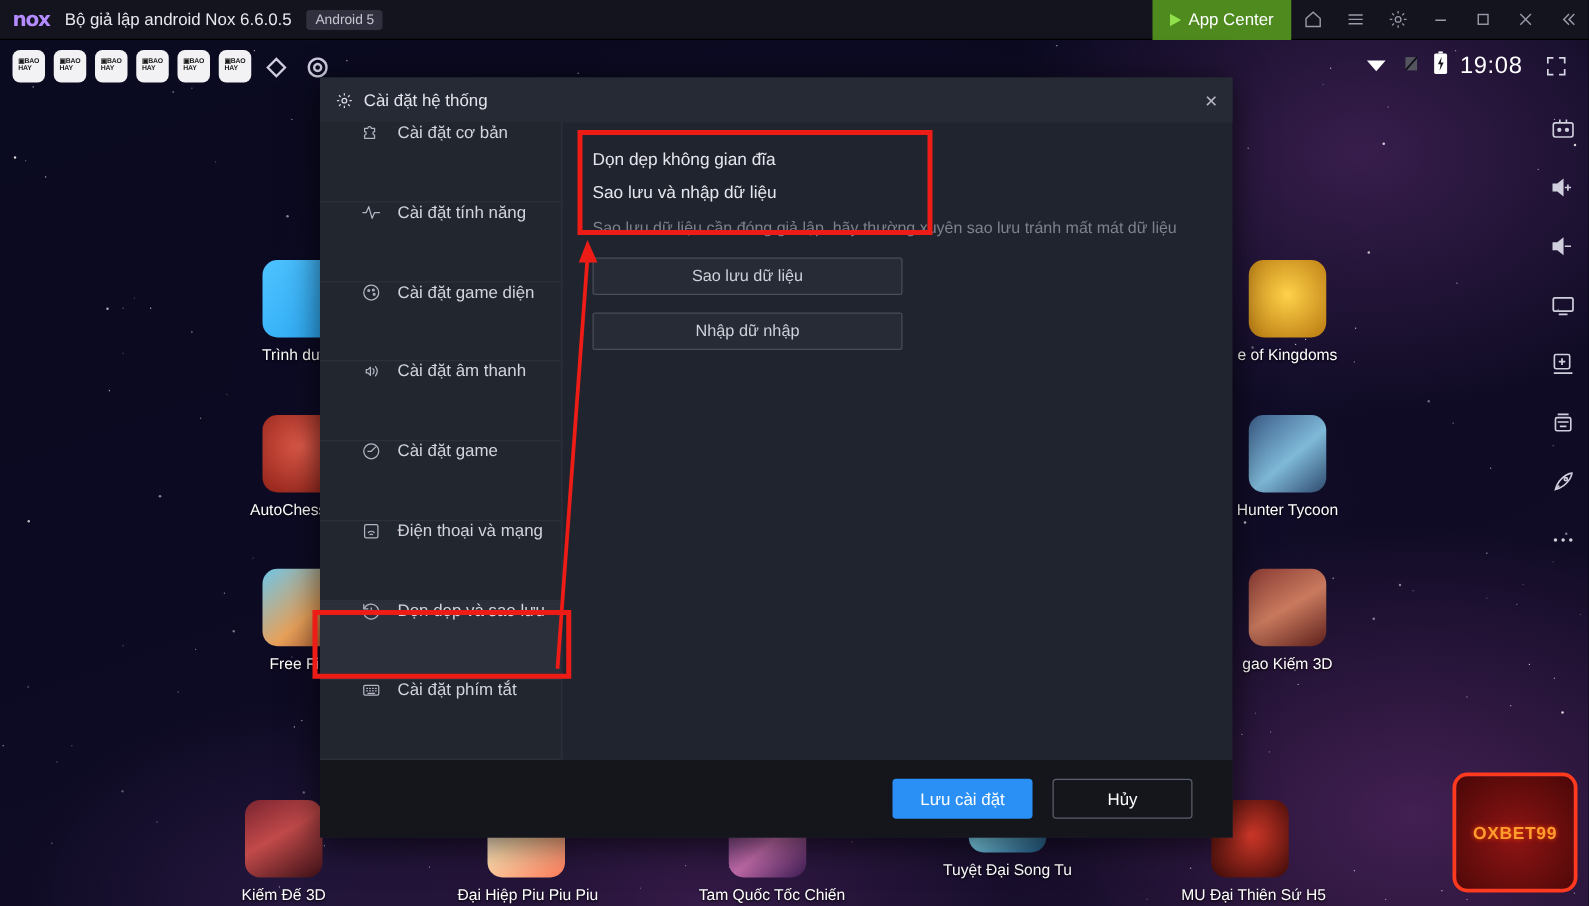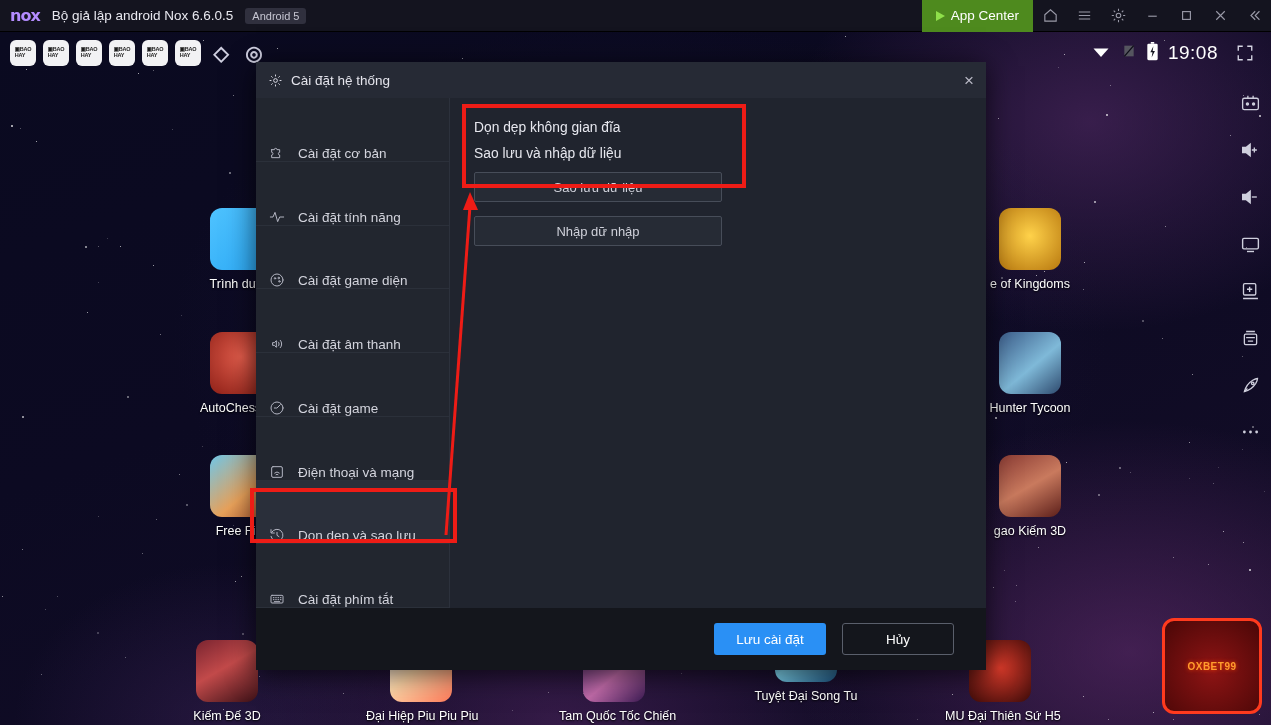--- a/index.html
+++ b/index.html
@@ -97,21 +97,21 @@
   }
   #dlg-head .gear { margin-right:8px; display:flex; }
   #dlg-close { margin-left:auto; color:#b9b9c6; font-size:17px; line-height:1; cursor:default; }
   #dlg-body { flex:1; display:flex; min-height:0; }
 
   #dlg-side {
     width:194px; background:#22262f; border-right:1px solid #2c313c;
     display:flex; flex-direction:column;
   }
   .snav {
-    height:64px; display:flex; align-items:flex-end; gap:13px; padding-left:12px;
+    height:64px; display:flex; align-items:flex-start; gap:13px; padding-left:32px;
     color:#d3d4dd; font-size:13.5px; border-bottom:1px solid #2b303a;
   }
   .snav .sic { width:17px; display:flex; align-items:center; justify-content:center; color:#b3b5c2; }
   .snav.active { background:#2a2f3a; }
 
   #dlg-main { flex:1; padding:22px 24px 0 24px; }
   .sect-title { color:#e6e7ee; font-size:13.8px; margin-bottom:11px; }
   .sect-desc { color:#7e828e; font-size:12.8px; line-height:1.55; margin:9px 0 14px 0; max-width:478px; }
   .wbtn {
     width:248px; height:30px; border:1px solid #474d59; background:#262b35;
@@ -129,21 +129,21 @@
 
   
   .redbox { position:absolute; border:4px solid #ee1c16; pointer-events:none; }
   #ann-arrow { position:absolute; left:0; top:0; width:1271px; height:725px; pointer-events:none; }
   #oxbet-box {
     position:absolute; left:1162px; top:618px; width:100px; height:96px;
     border:3px solid #ff3a1e; border-radius:12px;
     background:radial-gradient(circle at 50% 55%, #8e1414, #4a0707);
     display:flex; align-items:center; justify-content:center; overflow:hidden;
   }
-  #oxbet-box .txt { color:#ff9d2e; font-size:10px; font-weight:bold; letter-spacing:.5px;
+  #oxbet-box .txt { color:#ff9d2e; font-size:14px; font-weight:bold; letter-spacing:.5px;
                     text-shadow:0 0 4px #ff4400; }
 </style>
 </head>
 <body>
 
 <div id="desktop">
     <span class="star" style="left:138px;top:41px;width:1px;height:1px;opacity:0.84"></span>
     <span class="star" style="left:1230px;top:103px;width:1px;height:1px;opacity:0.59"></span>
     <span class="star" style="left:748px;top:548px;width:1px;height:1px;opacity:0.46"></span>
     <span class="star" style="left:294px;top:344px;width:1px;height:1px;opacity:0.53"></span>
@@ -645,20 +645,21 @@
           </span>
           <span>Cài đặt phím tắt</span>
         </div>
       </div>
     <div id="dlg-main">
         <div>
           <div class="sect-title">Dọn dẹp không gian đĩa</div>
         </div>
         <div>
           <div class="sect-title">Sao lưu và nhập dữ liệu</div>
+          <div class="sect-desc">Sao lưu dữ liệu cần đóng giả lập, hãy thường xuyên sao lưu tránh mất mát dữ liệu</div>
           <div class="wbtn">Sao lưu dữ liệu</div>
           <div class="wbtn">Nhập dữ nhập</div>
         </div>
       </div>
   </div>
 
   <div id="dlg-foot">
     <div class="fbtn primary">Lưu cài đặt</div>
     <div class="fbtn ghost">Hủy</div>
   </div>

